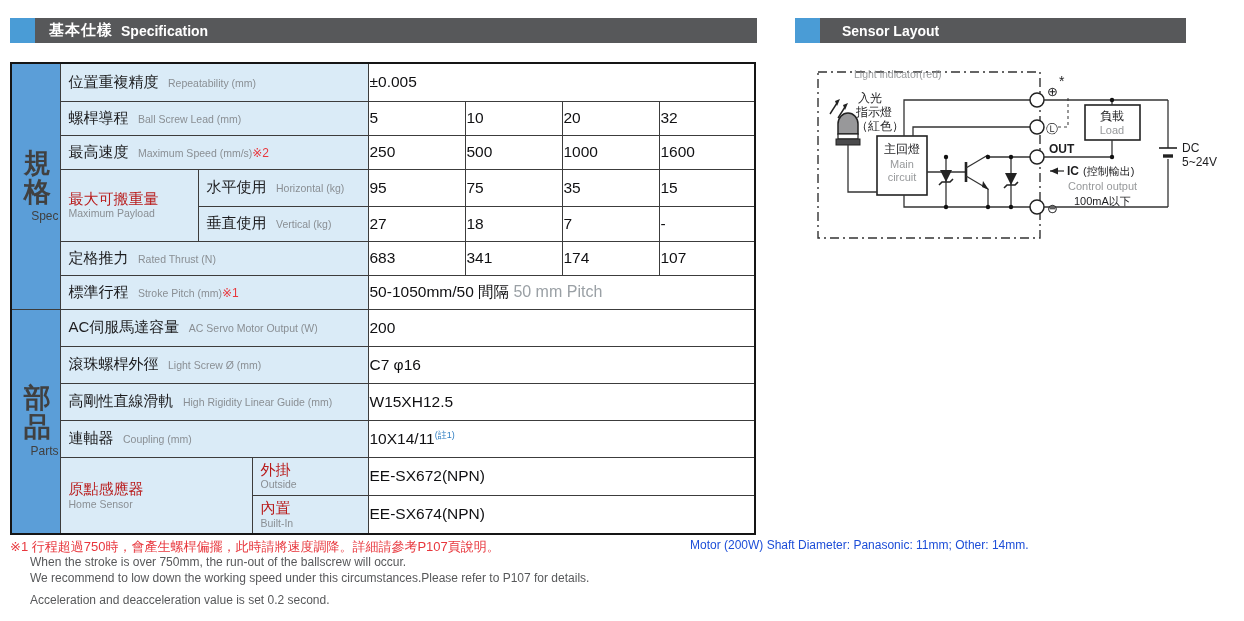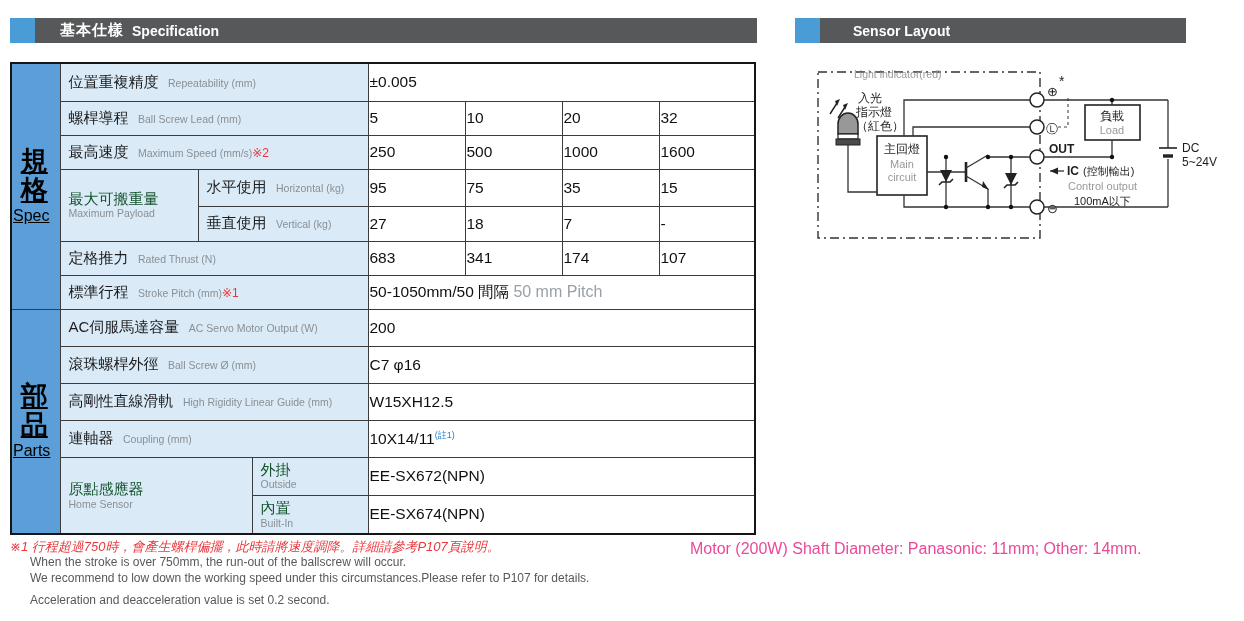--- a/index.html
+++ b/index.html
@@ -1,49 +1,49 @@
 <!DOCTYPE html>
 <html><head>
 <meta charset="utf-8">
 <style>
   html,body{margin:0;padding:0;background:#fff;}
   body{font-family:"Liberation Sans","DejaVu Sans",sans-serif;}
   #canvas{position:relative;width:1244px;height:621px;background:#ffffff;overflow:hidden;}
 
   
   .hdr-sq{position:absolute;width:25px;height:25px;background:#4a9cd6;}
-  .hdr-bar{position:absolute;height:25px;background:#57585a;color:#fff;display:flex;align-items:center;padding-left:25px;box-sizing:border-box;}
+  .hdr-bar{position:absolute;height:25px;background:#57585a;color:#fff;display:flex;align-items:center;padding-left:14px;box-sizing:border-box;}
   .hdr-bar .zh{font-weight:bold;font-size:15px;letter-spacing:1px;}
   .hdr-bar .en{font-weight:bold;font-size:14px;margin-left:8px;}
 
   
   #spec-table{position:absolute;left:10px;top:62px;border-collapse:collapse;table-layout:fixed;}
   #spec-table td{border:1px solid #3c3c3c;box-sizing:border-box;vertical-align:middle;}
   #spec-table{border:2px solid #151515;}
-  td.side{background:#5b9ed8;text-align:left;color:#000000;text-decoration:underline;}
+  td.side{background:#5b9ed8;text-align:right;color:#404040;}
   .side-zh{font-size:27px;font-weight:bold;line-height:1.08;width:30px;margin:0 auto;word-break:break-all;}
-  .side-en{font-size:16px;margin-top:2px;}
+  .side-en{font-size:12px;margin-top:2px;}
   td.lbl{background:#daebf7;padding-left:8px;}
   td.lbl .zh{font-size:15px;color:#1d1d1f;}
   td.lbl .en{font-size:10.5px;color:#8a8f94;margin-left:5px;margin-top:44px;}
   td.lbl .note{font-size:12px;color:#e8373d;}
-  td.lbl .stack-zh{display:block;font-size:15px;color:#14532d;line-height:1.15;}
+  td.lbl .stack-zh{display:block;font-size:15px;color:#b91c1c;line-height:1.15;}
   td.lbl .stack-en{display:block;font-size:10.5px;color:#8a8f94;line-height:1.2;}
   td.val{background:#fff;text-align:left;font-size:15.5px;color:#101012;}
   td.val .dim{font-size:16px;color:#9aa0a5;}
   td.val sup{font-size:9px;color:#2f7ec2;}
   tr.gline td{border-bottom:3px double #8a8a8a;}
   tr.sep td{border-bottom:2px solid #151515;}
 
   
   .fnote{position:absolute;line-height:1.32;}
-  .fn-red{color:#e8373d;font-size:13px;font-style:italic;}
+  .fn-red{color:#e8373d;font-size:13px;}
   .fn-gray{color:#57585a;font-size:12px;padding-left:20px;}
   .fn-blue{color:#2f7ec2;font-size:13px;}
-  .fn-dark{color:#ec4899;font-size:16px;padding-left:30px;}
+  .fn-dark{color:#1d4ed8;font-size:12px;padding-left:30px;}
   .fn-gap{height:6px;}
 
   
   #diagram{position:absolute;left:806px;top:58px;}
   .dg-wire{stroke:#333;stroke-width:1.3;fill:none;}
   .dg-box{stroke:#222;stroke-width:1.6;fill:#fff;}
   .dg-dash{stroke:#333;stroke-width:1.4;fill:none;stroke-dasharray:9 4 2 4;}
   .dg-dash2{stroke:#444;stroke-width:1.1;fill:none;stroke-dasharray:3 3;}
   .dg-txt{font-family:"Liberation Sans","DejaVu Sans",sans-serif;fill:#1d1d1f;}
   .dg-gray{fill:#97999b;}
@@ -159,21 +159,21 @@
       </td>
       <td class="lbl" colspan="3">
         <span class="zh">AC伺服馬達容量</span>
         <span class="en">AC Servo Motor Output (W)</span>
       </td>
       <td class="val" colspan="4">200</td>
     </tr>
     <tr style="height:37px">
       <td class="lbl" colspan="3">
         <span class="zh">滾珠螺桿外徑</span>
-        <span class="en">Ball Screw Ø (mm)</span>
+        <span class="en">Light Screw Ø (mm)</span>
       </td>
       <td class="val" colspan="4">C7  φ16</td>
     </tr>
     <tr style="height:37px">
       <td class="lbl" colspan="3">
         <span class="zh">高剛性直線滑軌</span>
         <span class="en">High Rigidity Linear Guide (mm)</span>
       </td>
       <td class="val" colspan="4">W15XH12.5</td>
     </tr>

